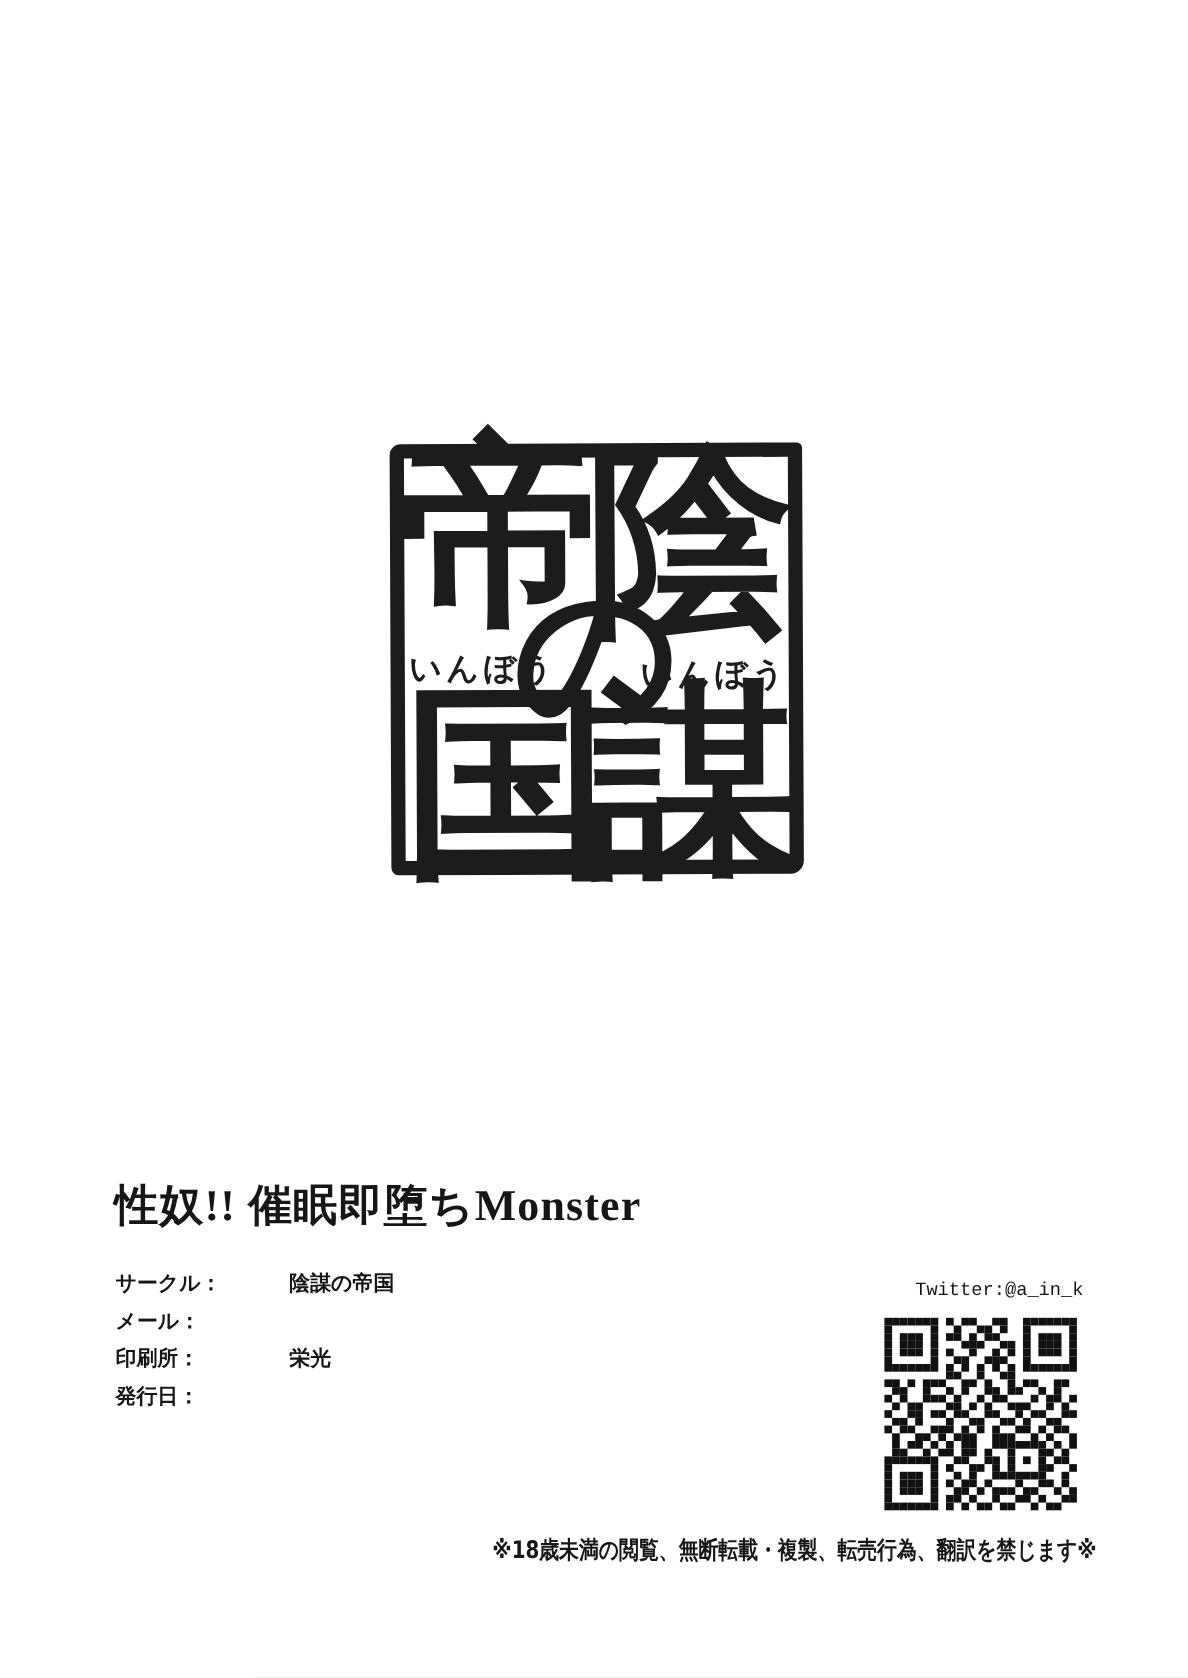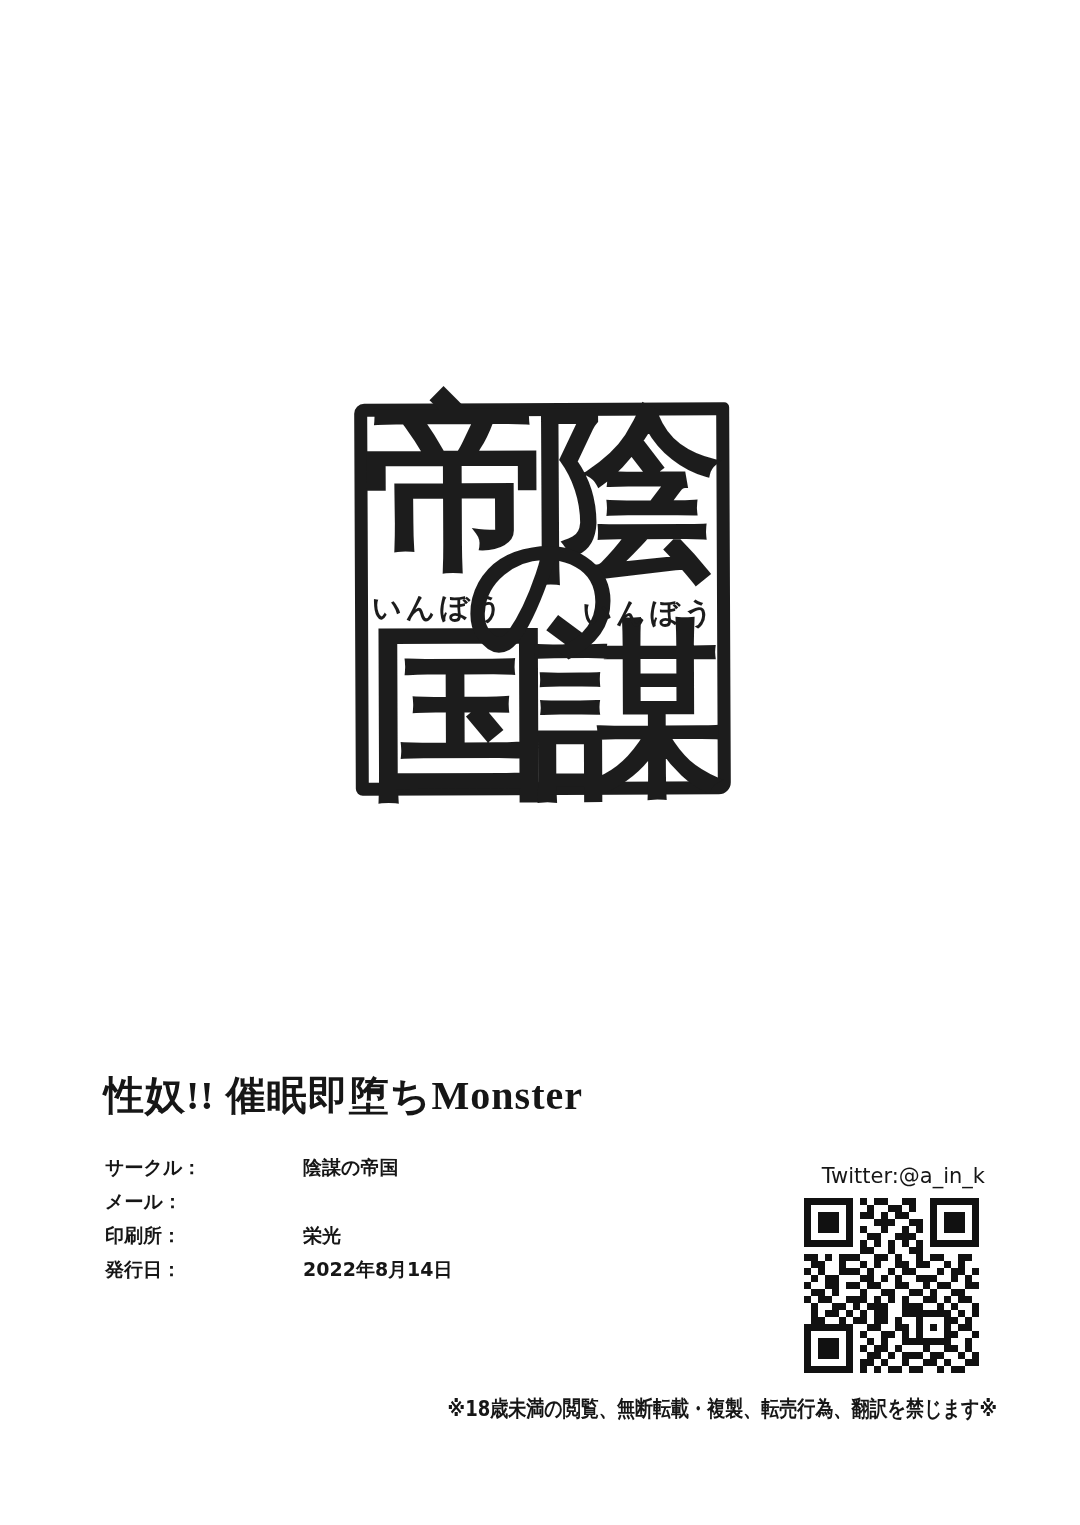--- a/index.html
+++ b/index.html
@@ -67,26 +67,27 @@
   }
   .credit-row{
     display:flex;
     height:34px;
     line-height:34px;
     font-size:19px;
     font-weight:bold;
     white-space:nowrap;
   }
   .credit-label{width:158px;flex:0 0 158px;}
-  .credit-value{flex:1;margin-left:40px;}
+  .credit-value{flex:1;}
   .twitter{
     position:absolute;
     right:95px;top:1164px;
-    font-size:21px;
+    font-size:17px;
     white-space:nowrap;
+    font-family:Liberation Mono, monospace;
   }
   .qr{
     position:absolute;
     left:804px;top:1198px;
     width:175px;height:175px;
     display:grid;
     grid-template-columns:repeat(25,1fr);
     grid-template-rows:repeat(25,1fr);
   }
   .qr .m{width:100%;height:100%;}
@@ -125,21 +126,20 @@
       </div>
       <div class="credit-row">
         <span class="credit-label">メール：</span>
       </div>
       <div class="credit-row">
         <span class="credit-label">印刷所：</span>
         <span class="credit-value">栄光</span>
       </div>
       <div class="credit-row">
         <span class="credit-label">発行日：</span>
-        <span class="credit-value">2022年8月14日</span>
       </div>
     </div>
 
   <div class="twitter">Twitter:@a_in_k</div>
 
   <div class="qr">
       <div class="m on"></div>
       <div class="m on"></div>
       <div class="m on"></div>
       <div class="m on"></div>

